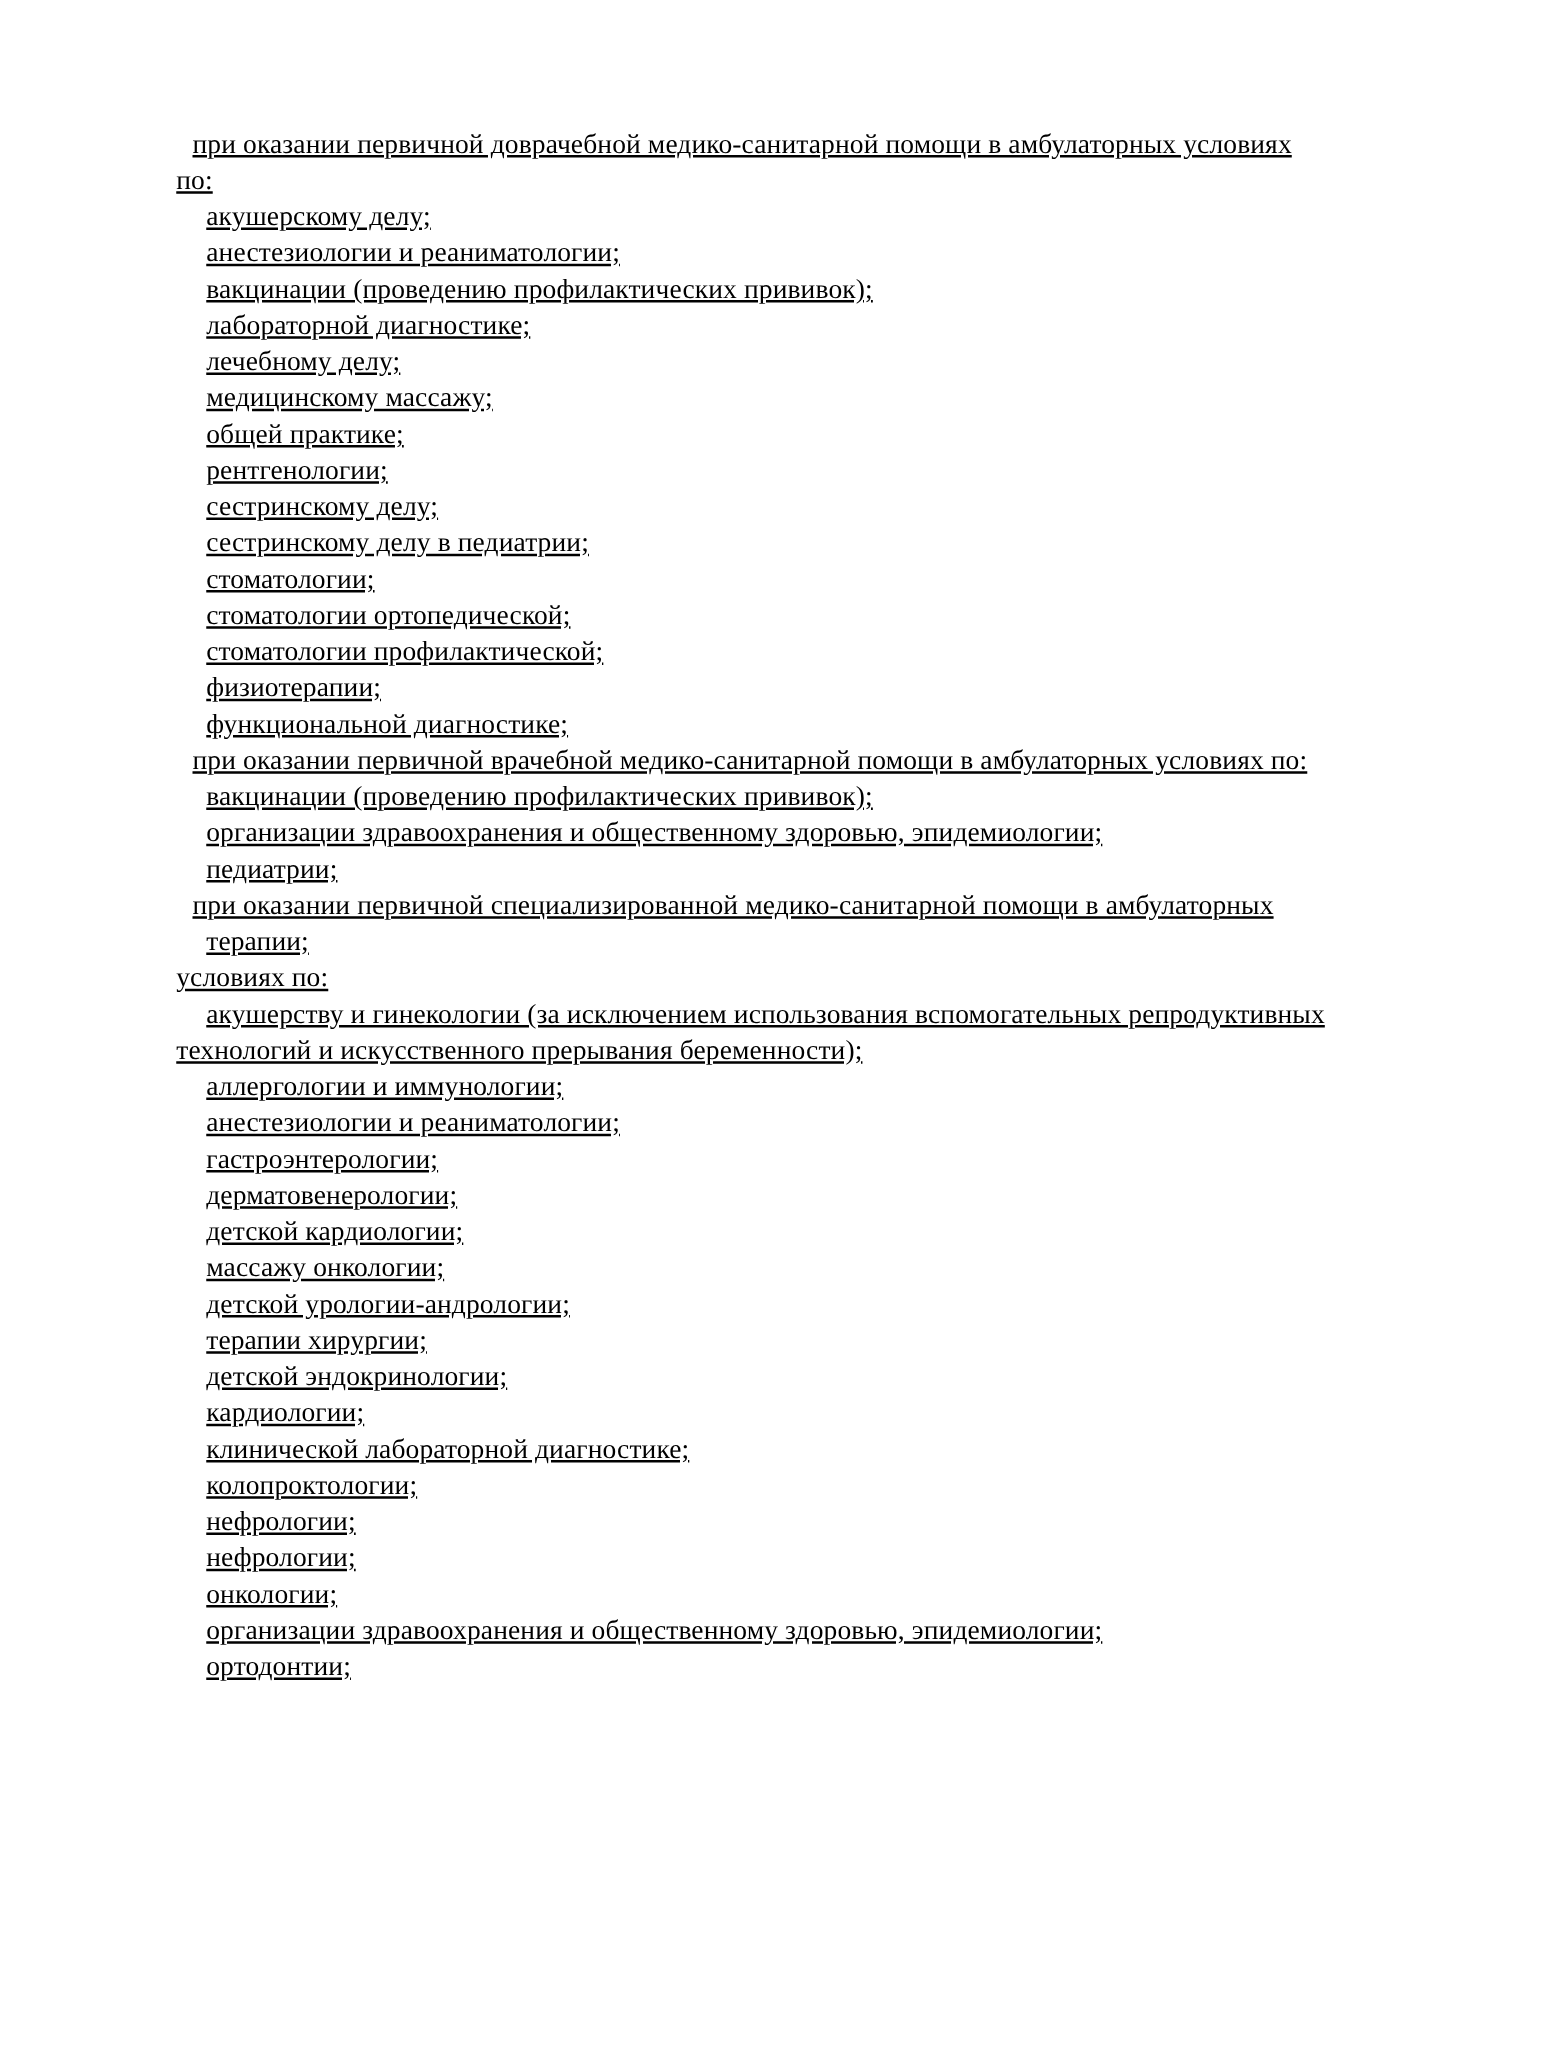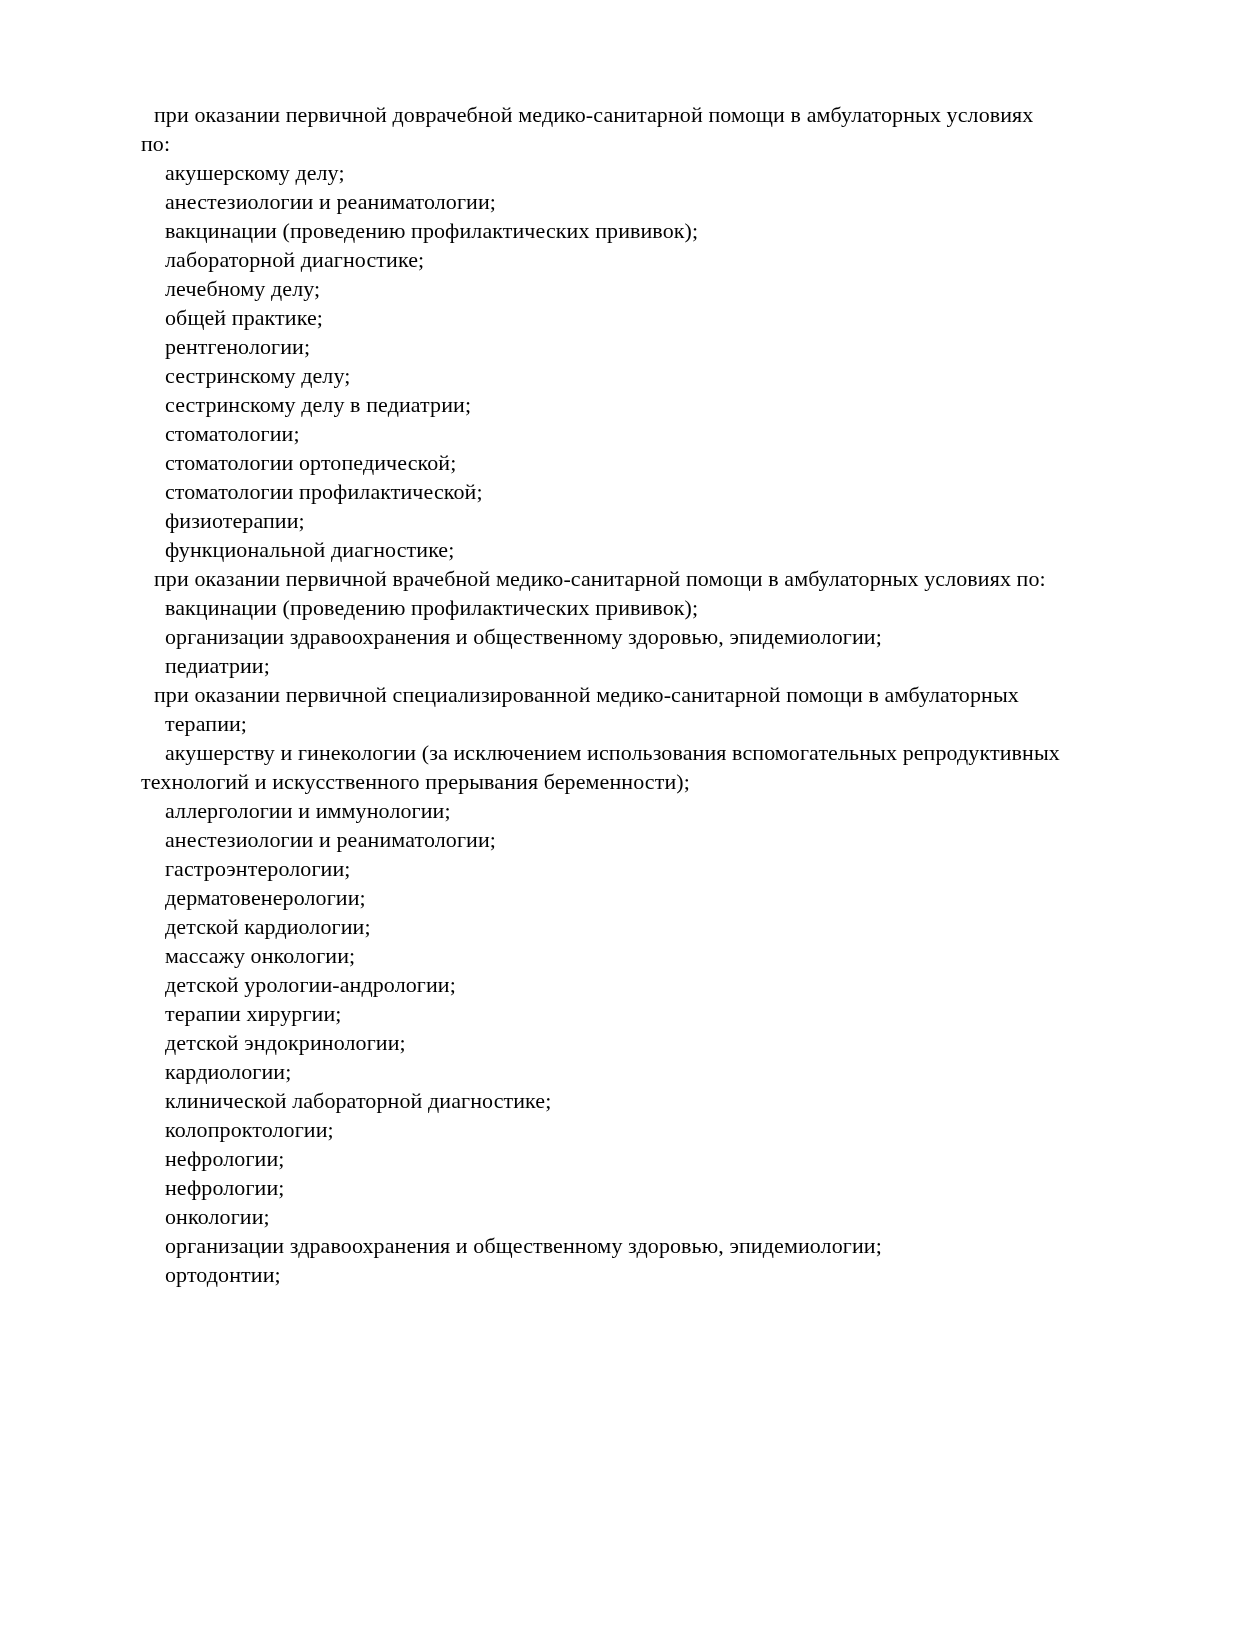--- a/index.html
+++ b/index.html
@@ -26,52 +26,55 @@
     width: 1010px;
     font-size: 22px;
     line-height: 29px;
     color: #000000;
     letter-spacing: 0.1px;
   }
   p.line {
     margin: 0;
     padding: 0;
     white-space: nowrap;
+    text-decoration: underline;
   }
   p.line.para { padding-left: 13px; }
   p.line.item { padding-left: 24px; }
   p.line.none { padding-left: 0; }
 </style>
 </head>
 <body>
 
 <div class="page" style="background: rgb(255, 255, 255);">
   <div class="text-block" id="text-block" style="color: rgb(0, 0, 0);">
       <p class="line para">при оказании первичной доврачебной медико-санитарной помощи в амбулаторных условиях</p>
       <p class="line none">по:</p>
       <p class="line item">акушерскому делу;</p>
       <p class="line item">анестезиологии и реаниматологии;</p>
       <p class="line item">вакцинации (проведению профилактических прививок);</p>
       <p class="line item">лабораторной диагностике;</p>
       <p class="line item">лечебному делу;</p>
+      <p class="line item">медицинскому массажу;</p>
       <p class="line item">общей практике;</p>
       <p class="line item">рентгенологии;</p>
       <p class="line item">сестринскому делу;</p>
       <p class="line item">сестринскому делу в педиатрии;</p>
       <p class="line item">стоматологии;</p>
       <p class="line item">стоматологии ортопедической;</p>
       <p class="line item">стоматологии профилактической;</p>
       <p class="line item">физиотерапии;</p>
       <p class="line item">функциональной диагностике;</p>
       <p class="line para">при оказании первичной врачебной медико-санитарной помощи в амбулаторных условиях по:</p>
       <p class="line item">вакцинации (проведению профилактических прививок);</p>
       <p class="line item">организации здравоохранения и общественному здоровью, эпидемиологии;</p>
       <p class="line item">педиатрии;</p>
       <p class="line para">при оказании первичной специализированной медико-санитарной помощи в амбулаторных</p>
       <p class="line item">терапии;</p>
+      <p class="line none">условиях по:</p>
       <p class="line item">акушерству и гинекологии (за исключением использования вспомогательных репродуктивных</p>
       <p class="line none">технологий и искусственного прерывания беременности);</p>
       <p class="line item">аллергологии и иммунологии;</p>
       <p class="line item">анестезиологии и реаниматологии;</p>
       <p class="line item">гастроэнтерологии;</p>
       <p class="line item">дерматовенерологии;</p>
       <p class="line item">детской кардиологии;</p>
       <p class="line item">массажу онкологии;</p>
       <p class="line item">детской урологии-андрологии;</p>
       <p class="line item">терапии хирургии;</p>

